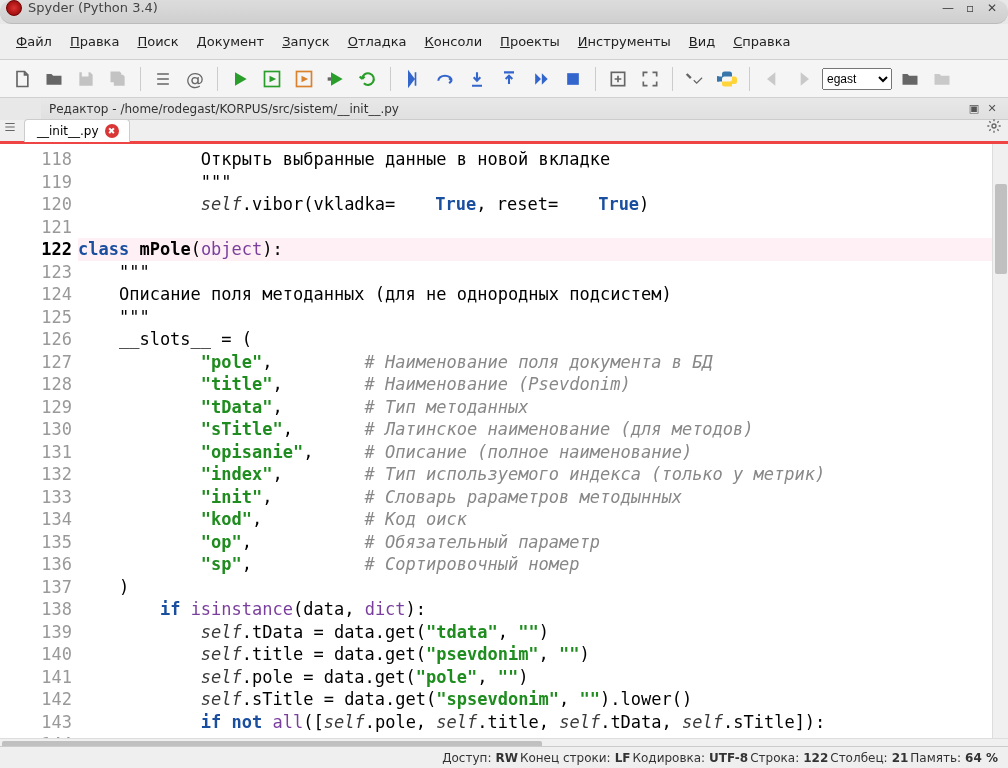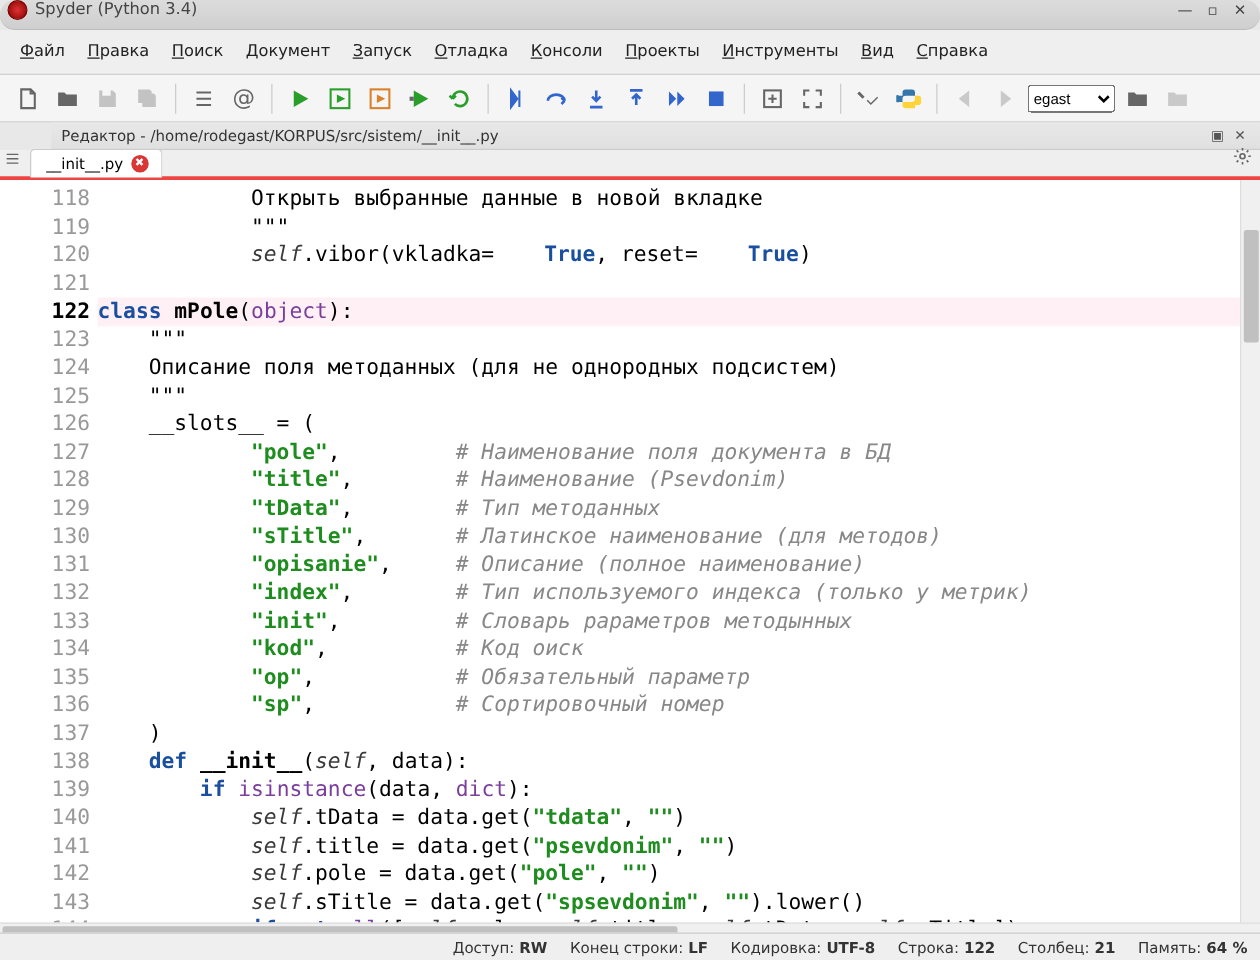--- a/index.html
+++ b/index.html
@@ -37,21 +37,21 @@
 .self { color: #3a3a3a; font-style: italic; }
 .builtin { color: #7a3e9d; }
 .string { color: #1e8c1e; font-weight: bold; }
 .docstr { color: #000000; font-weight: normal; }
 .comment { color: #888; font-style: italic; }
 .const { color: #1a4fa0; font-weight: bold; margin-left: 40px; }
 .scrollbar-v { position: absolute; right: 0; top: 0; width: 16px; height: 100%; background: #f0f0f0; border-left: 1px solid #ddd; }
 .scrollbar-v .thumb { position: absolute; left: 2px; width: 12px; background: #c0c0c0; border-radius: 2px; top: 40px; height: 90px; }
 .scrollbar-h { position: absolute; left: 0; bottom: 0; height: 16px; width: 100%; background: #f0f0f0; border-top: 1px solid #ddd; }
 .scrollbar-h .thumb-h { position: absolute; top: 2px; height: 12px; background: #c0c0c0; border-radius: 2px; left: 2px; width: 540px; }
-.statusbar { position: absolute; bottom: 0; left: 0; right: 0; height: 22px; background: #efefef; border-top: 1px solid #ccc; display: flex; align-items: center; padding: 0 10px; font-size: 12px; color: #333; gap: 18px; }
+.statusbar { position: absolute; bottom: 0; left: 0; right: 0; height: 22px; background: #efefef; border-top: 1px solid #ccc; display: flex; align-items: center; padding: 0 10px; font-size: 12px; color: #333; gap: 2px; }
 .statusbar .group { display: flex; gap: 4px; }
 .statusbar .val { font-weight: bold; }
 .statusbar .spacer { flex: 1; }
 </style>
 </head>
 <body>
 
 <div class="titlebar">
   <div class="app-icon"></div>
   <div class="title">Spyder (Python 3.4)</div>
@@ -284,21 +284,20 @@
       <div class="row"><span>            </span><span class="string">"title"</span><span>,        </span><span class="comment"># Наименование (Psevdonim)</span></div>
       <div class="row"><span>            </span><span class="string">"tData"</span><span>,        </span><span class="comment"># Тип методанных</span></div>
       <div class="row"><span>            </span><span class="string">"sTitle"</span><span>,       </span><span class="comment"># Латинское наименование (для методов)</span></div>
       <div class="row"><span>            </span><span class="string">"opisanie"</span><span>,     </span><span class="comment"># Описание (полное наименование)</span></div>
       <div class="row"><span>            </span><span class="string">"index"</span><span>,        </span><span class="comment"># Тип используемого индекса (только у метрик)</span></div>
       <div class="row"><span>            </span><span class="string">"init"</span><span>,         </span><span class="comment"># Словарь рараметров методынных</span></div>
       <div class="row"><span>            </span><span class="string">"kod"</span><span>,          </span><span class="comment"># Код оиск</span></div>
       <div class="row"><span>            </span><span class="string">"op"</span><span>,           </span><span class="comment"># Обязательный параметр</span></div>
       <div class="row"><span>            </span><span class="string">"sp"</span><span>,           </span><span class="comment"># Сортировочный номер</span></div>
       <div class="row"><span>    )</span></div>
-      <div class="row"><span>    </span><span class="kw">def</span><span> </span><span class="defn">__init__</span><span>(</span><span class="self">self</span><span>, data):</span></div>
       <div class="row"><span>        </span><span class="kw">if</span><span> </span><span class="builtin">isinstance</span><span>(data, </span><span class="builtin">dict</span><span>):</span></div>
       <div class="row"><span>            </span><span class="self">self</span><span>.tData = data.get(</span><span class="string">"tdata"</span><span>, </span><span class="string">""</span><span>)</span></div>
       <div class="row"><span>            </span><span class="self">self</span><span>.title = data.get(</span><span class="string">"psevdonim"</span><span>, </span><span class="string">""</span><span>)</span></div>
       <div class="row"><span>            </span><span class="self">self</span><span>.pole = data.get(</span><span class="string">"pole"</span><span>, </span><span class="string">""</span><span>)</span></div>
       <div class="row"><span>            </span><span class="self">self</span><span>.sTitle = data.get(</span><span class="string">"spsevdonim"</span><span>, </span><span class="string">""</span><span>).lower()</span></div>
       <div class="row"><span>            </span><span class="kw">if</span><span> </span><span class="kw">not</span><span> </span><span class="builtin">all</span><span>([</span><span class="self">self</span><span>.pole, </span><span class="self">self</span><span>.title, </span><span class="self">self</span><span>.tData, </span><span class="self">self</span><span>.sTitle]):</span></div>
     </div>
   <div class="scrollbar-v">
       <div class="thumb"></div>
     </div>

